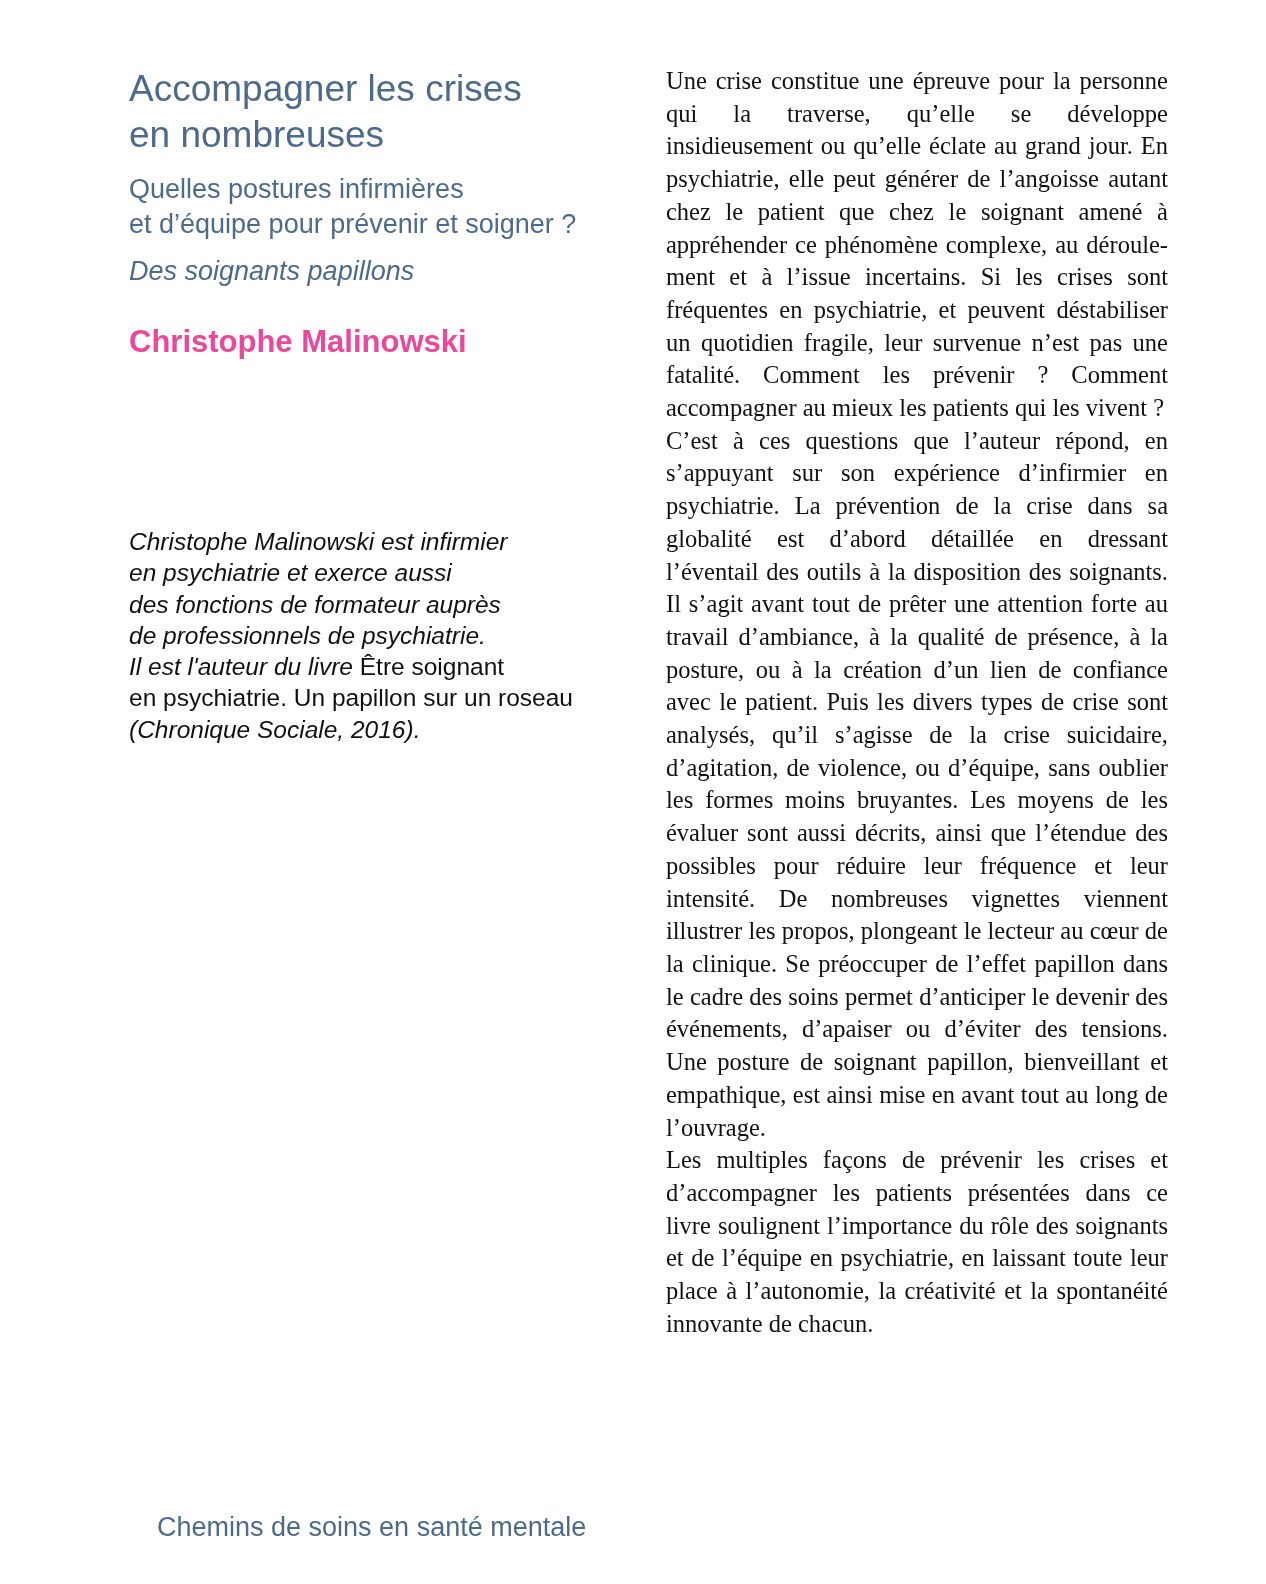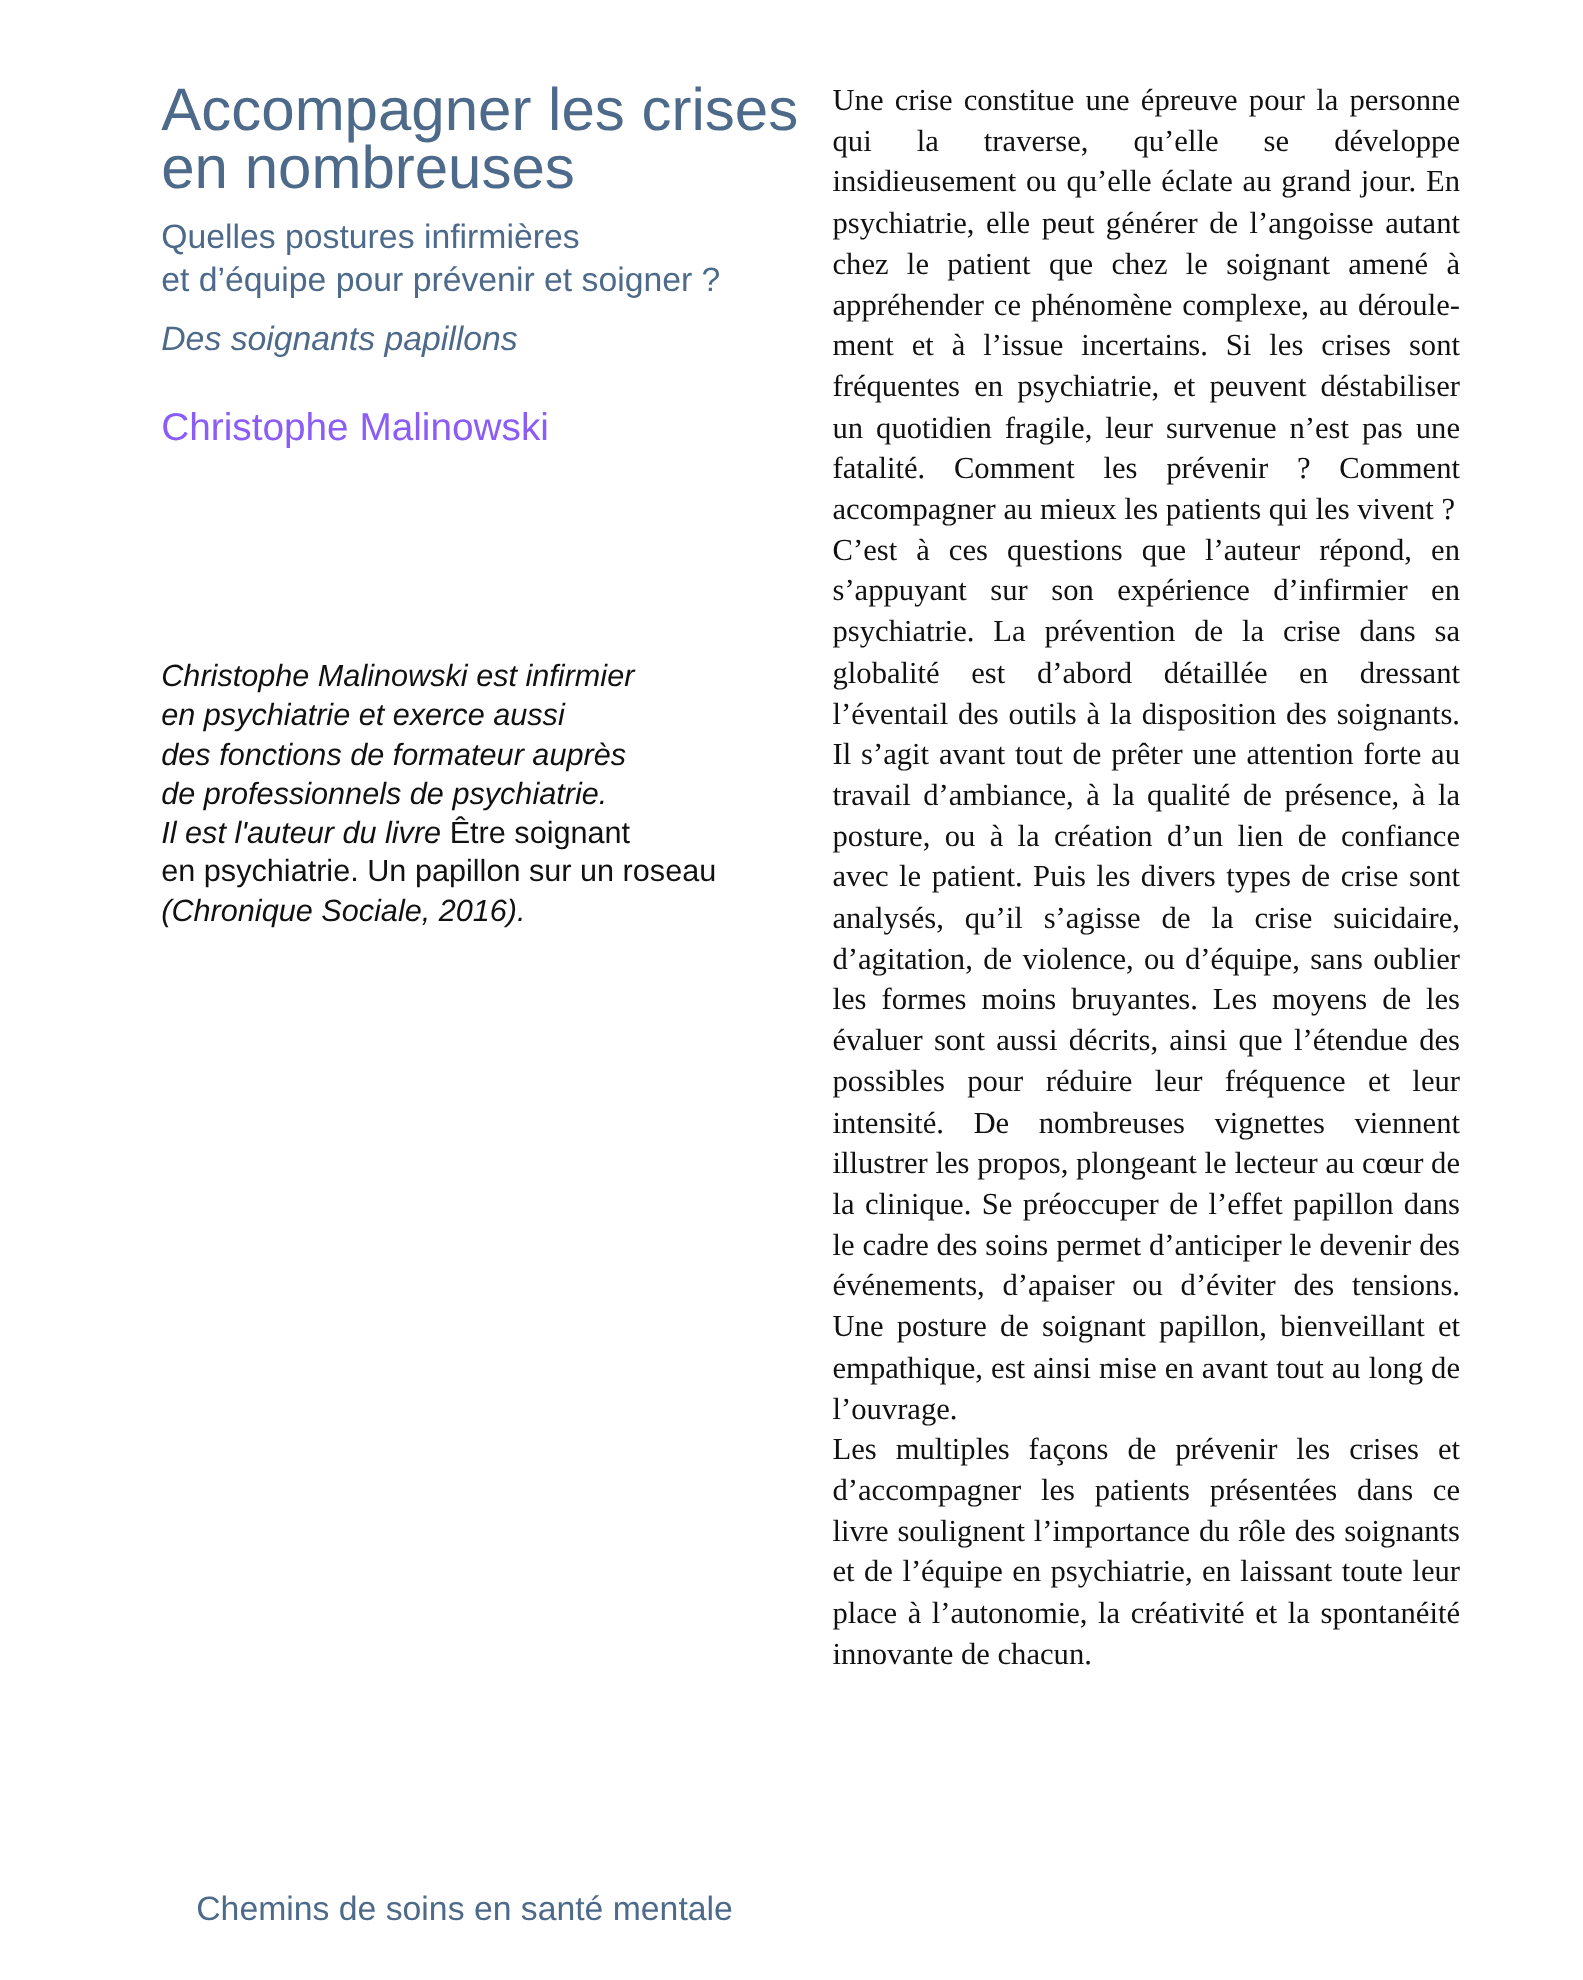--- a/index.html
+++ b/index.html
@@ -1,21 +1,21 @@
 <!DOCTYPE html>
 <html><head>
 <meta charset="utf-8">
 <style>
   html, body { margin:0; padding:0; background:#ffffff; }
   body { width:1266px; height:1584px; position:relative; overflow:hidden; font-family:"Liberation Sans", sans-serif; color:#111; }
   .left { position:absolute; left:129px; top:0; width:510px; }
-  .title { position:absolute; top:66px; left:0; font-size:48px; line-height:46px; color:#4d6a8a; margin:0; font-weight:normal; }
+  .title { position:absolute; top:66px; left:0; font-size:37px; line-height:46px; color:#4d6a8a; margin:0; font-weight:normal; }
   .subtitle { position:absolute; top:172px; left:0; font-size:27px; line-height:35px; color:#4d6a8a; margin:0; }
   .tagline { position:absolute; top:254px; left:0; font-size:27px; line-height:35px; color:#4d6a8a; font-style:italic; }
-  .author { position:absolute; top:322px; left:0; font-size:31px; line-height:40px; color:#8b5cf6; }
+  .author { position:absolute; top:322px; left:0; font-size:31px; line-height:40px; color:#ec4899;font-weight:bold; }
   .bio { position:absolute; top:526px; left:0; font-size:24.5px; line-height:31.3px; color:#111; width:520px; }
   .bio i { }
   .series { position:absolute; top:1510px; left:0; font-size:27px; line-height:35px; color:#4d6a8a;margin-left:28px; }
   .right { position:absolute; left:666px; top:65px; width:502px; font-size:24.5px; line-height:32.7px; color:#111; text-align:justify; hyphens:manual; }
   .right p { margin:0;font-family:Liberation Serif, serif; }
   .line { display:block; }
 </style>
 </head>
 <body>
 

